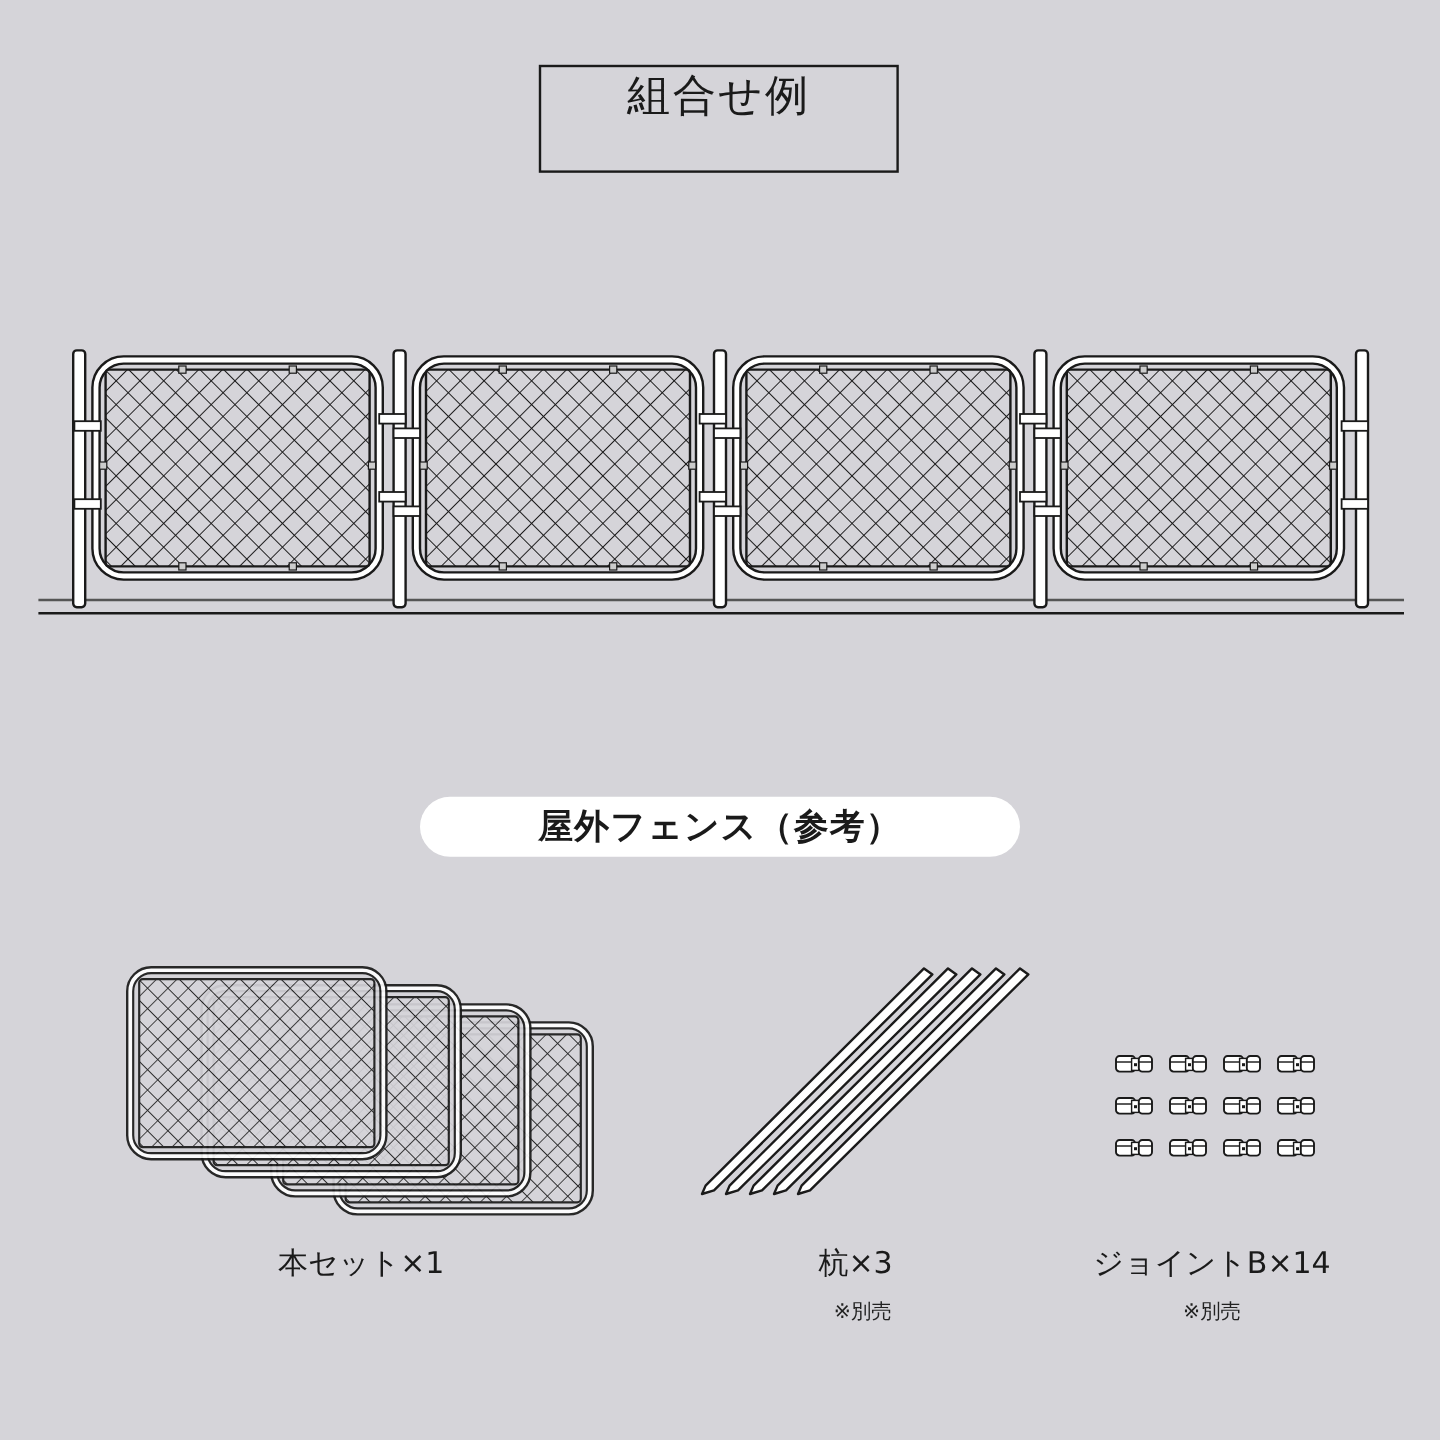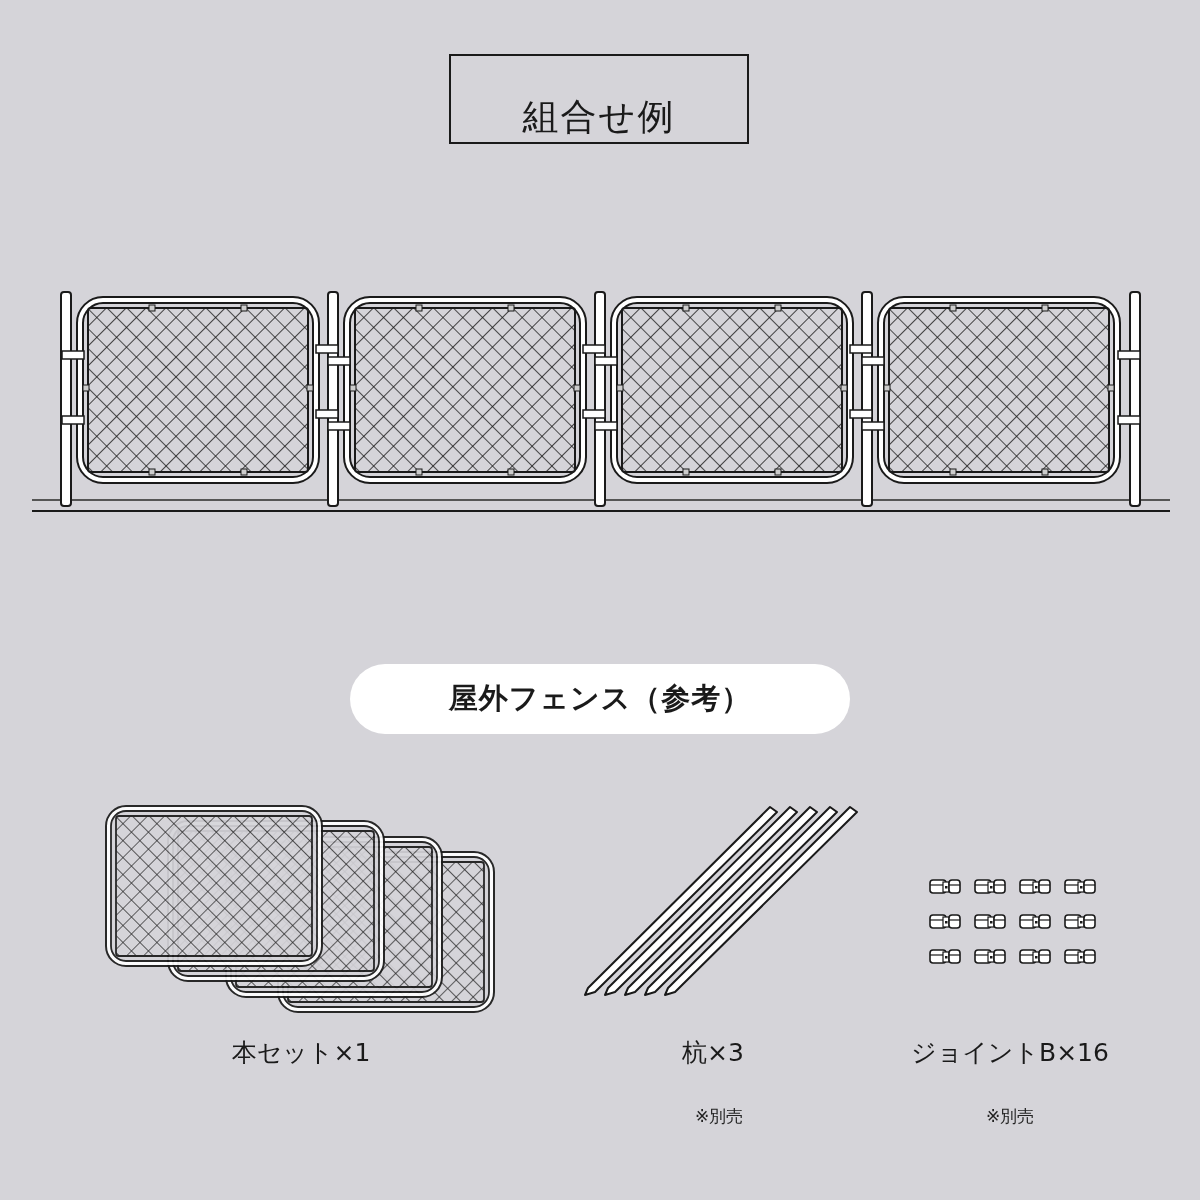--- a/index.html
+++ b/index.html
@@ -5,38 +5,38 @@
   html, body { margin:0; padding:0; }
   body {
     width:1200px; height:1200px; position:relative; overflow:hidden;
     background:#d5d4d9;
     font-family:"DejaVu Sans", "Liberation Sans", sans-serif;
     color:#1a1a1a;
   }
   .title-box {
     position:absolute; left:449px; top:54px; width:300px; height:90px;
     box-sizing:border-box; border:2px solid #1a1a1a;
-    display:flex; align-items:flex-end; justify-content:center;
+    display:flex; align-items:flex-start; justify-content:center;
     font-size:36px; letter-spacing:2px;
   }
   .fence-svg { position:absolute; left:0; top:280px; }
   .pill {
-    position:absolute; left:350px; top:664px; width:500px; height:70px;
+    position:absolute; left:350px; top:664px; width:500px; height:50px;
     background:#ffffff; border-radius:35px;
     display:flex; align-items:center; justify-content:center;
     font-size:29px; font-weight:bold; letter-spacing:1px;
   }
   .item-svg { position:absolute; }
   .label {
     position:absolute; text-align:center; font-size:25px;
     white-space:nowrap; transform:translateX(-50%);
   }
   .note {
     position:absolute; text-align:right; font-size:17px;
-    white-space:nowrap; transform:translateX(-50%); color:#222;margin-top:24px;
+    white-space:nowrap; transform:translateX(-50%); color:#222;
   }
 </style>
 </head>
 <body>
 
 <div class="title-box">
   <span>組合せ例</span>
 </div>
 
 <svg class="fence-svg" width="1200" height="240" viewBox="0 0 1200 240">
@@ -155,14 +155,14 @@
     <use href="#joint" x="145" y="43"></use>
   <use href="#joint" x="10" y="78"></use>
     <use href="#joint" x="55" y="78"></use>
     <use href="#joint" x="100" y="78"></use>
     <use href="#joint" x="145" y="78"></use>
 </svg>
 
 <div class="label" style="left:301px;top:1036px">本セット×1</div>
 <div class="label" style="left:713px;top:1036px">杭×3</div>
 <div class="note" style="left:719px;top:1081px">※別売</div>
-<div class="label" style="left:1010px;top:1036px">ジョイントB×16</div>
+<div class="label" style="left:1010px;top:1036px">ジョイントB×14</div>
 <div class="note" style="left:1010px;top:1081px">※別売</div>
 
 </body></html>

